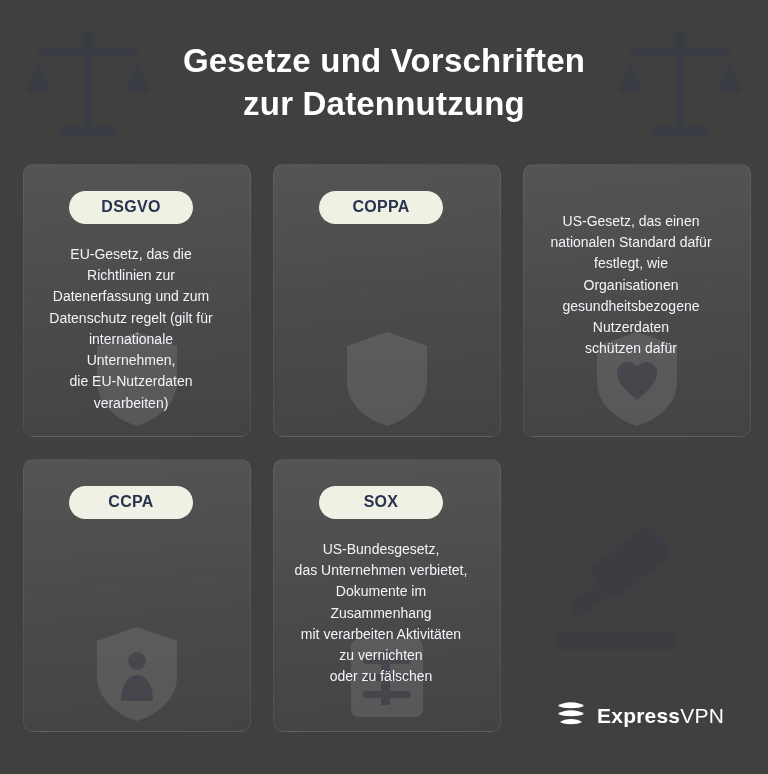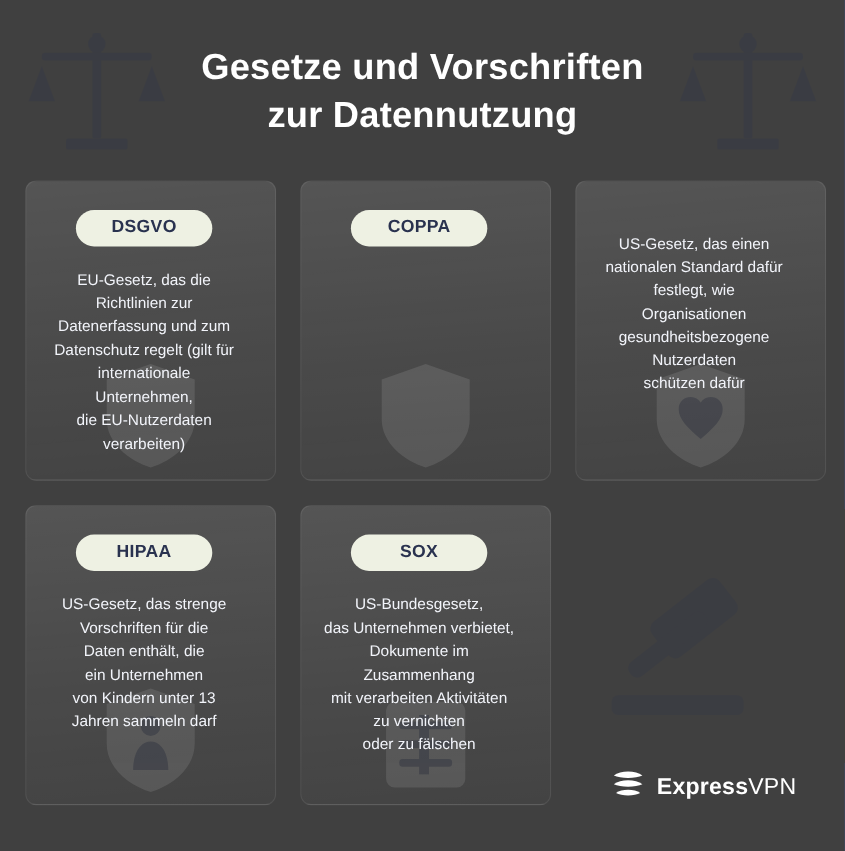--- a/index.html
+++ b/index.html
@@ -216,27 +216,21 @@
     </div>
 
     <div class="card">
       <span class="card-bg-icon">
         <svg width="92" height="100" viewBox="0 0 92 100" aria-hidden="true">
           <path d="M46 4 L86 18 V54 C86 76 66 92 46 98 C26 92 6 76 6 54 V18 Z" fill="#ffffff"></path>
           <circle cx="46" cy="38" r="9" fill="#3f4f86"></circle>
           <path d="M30 78 C30 60 38 52 46 52 C54 52 62 60 62 78 Z" fill="#3f4f86"></path>
         </svg>
       </span>
-      <div class="pill">HIPAA</div>
-      <div class="desc">US-Gesetz, das strenge
-Vorschriften für die
-Daten enthält, die
-ein Unternehmen
-von Kindern unter 13
-Jahren sammeln darf</div>
+      <div class="pill">CCPA</div>
     </div>
 
     <div class="card">
       <span class="card-bg-icon">
         <svg width="92" height="90" viewBox="0 0 92 90" aria-hidden="true">
           <rect x="10" y="6" width="72" height="78" rx="8" fill="#ffffff"></rect>
           <rect x="22" y="24" width="48" height="7" rx="3" fill="#3f4f86"></rect>
           <rect x="22" y="41" width="48" height="7" rx="3" fill="#3f4f86"></rect>
           <rect x="22" y="58" width="48" height="7" rx="3" fill="#3f4f86"></rect>
           <rect x="40" y="18" width="9" height="54" fill="#3f4f86"></rect>

